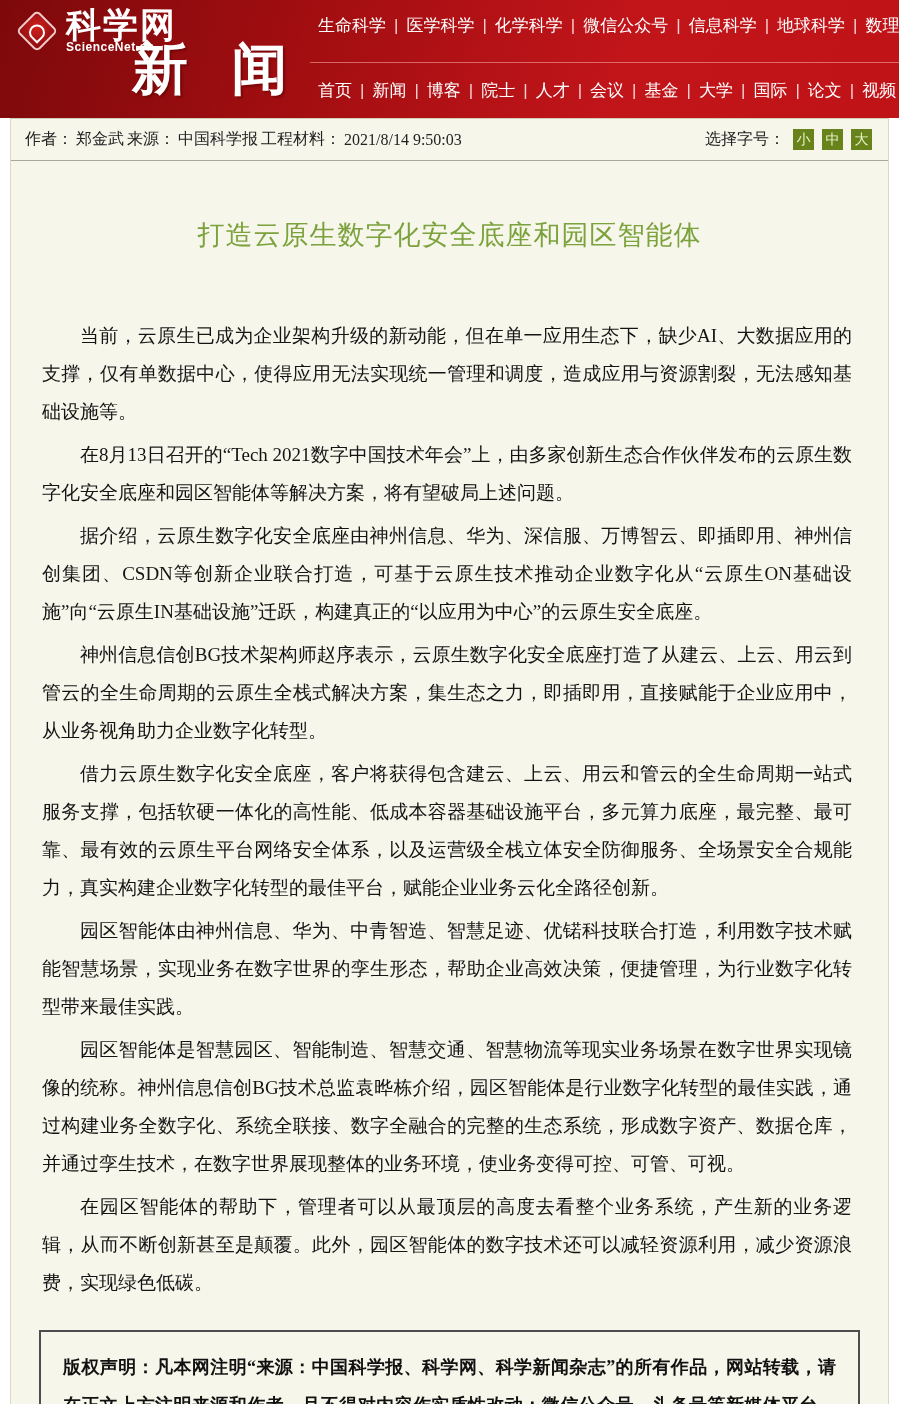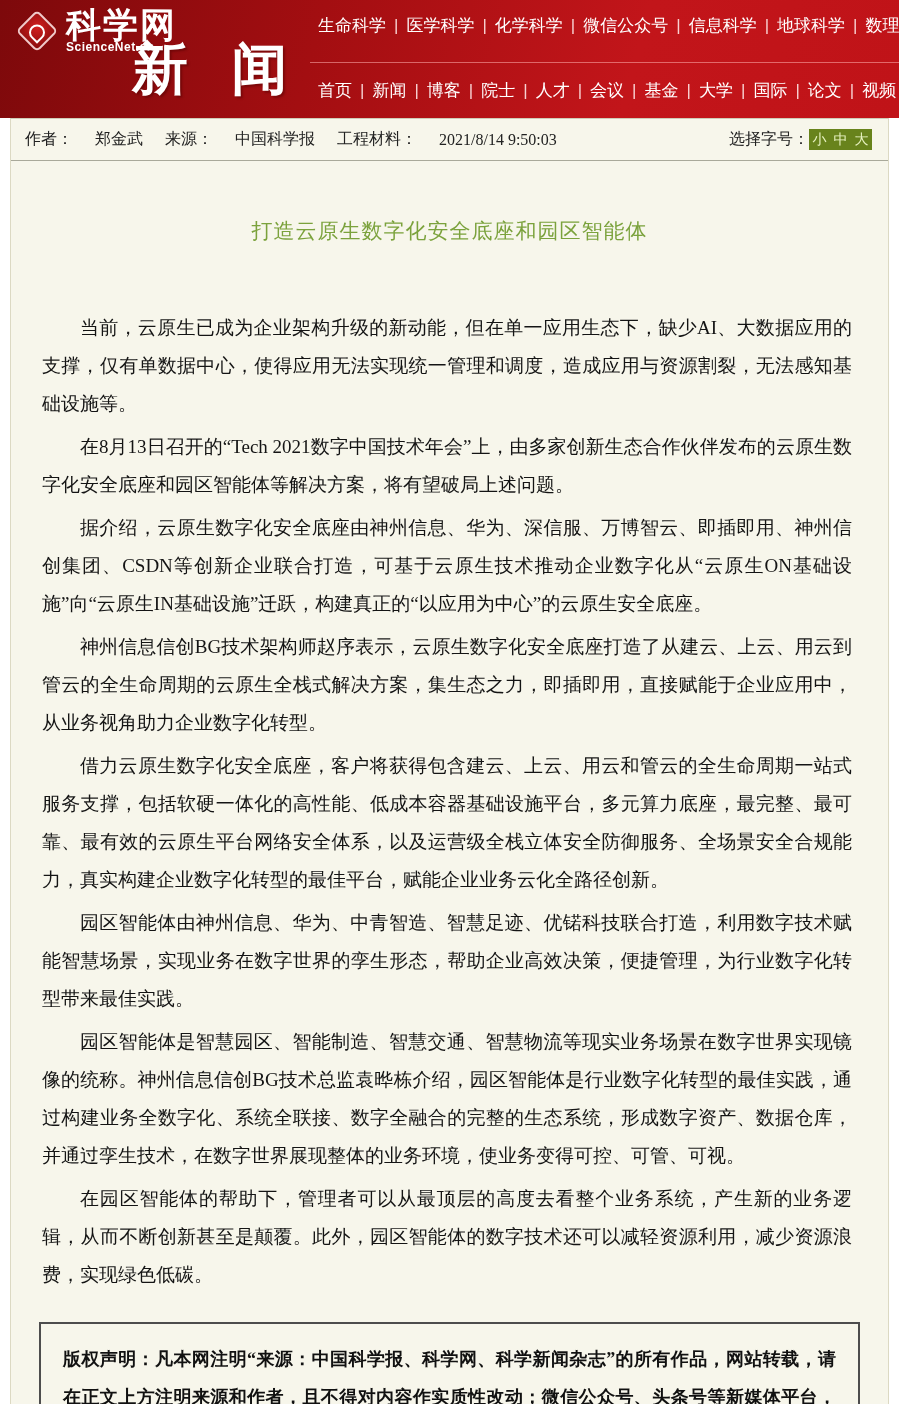--- a/index.html
+++ b/index.html
@@ -86,37 +86,37 @@
   }
 
   
   .meta-bar {
     height:42px;
     display:flex; align-items:center; justify-content:space-between;
     padding:0 16px 0 14px;
     border-bottom:1px solid #a9a99a;
     font-size:16px; color:#222;
   }
-  .meta-left { display:flex; align-items:center; gap:22px; white-space:nowrap; }
-  .font-size-switch { display:flex; align-items:center; gap:0; white-space:nowrap; }
+  .meta-left { display:flex; align-items:center; gap:3px; white-space:nowrap; }
+  .font-size-switch { display:flex; align-items:center; gap:8px; white-space:nowrap; }
   .font-size-btn {
     display:inline-block; width:21px; height:21px; line-height:21px;
     text-align:center;
     background:#68831c; color:#e9f4c3;
     font-size:14px;
     cursor:pointer;
     font-family:"Liberation Sans","DejaVu Sans",sans-serif;
   }
 
   
   .article-title {
     margin-top:56px;
     text-align:center;
     color:#7ba23c;
-    font-size:21px;
+    font-size:27px;
     font-weight:400;
     font-family:"Liberation Sans","DejaVu Sans",sans-serif;
     letter-spacing:1px;
   }
   .article-body {
     padding:64px 36px 0 31px;
   }
   .article-body p {
     font-size:19px;
     line-height:38px;

